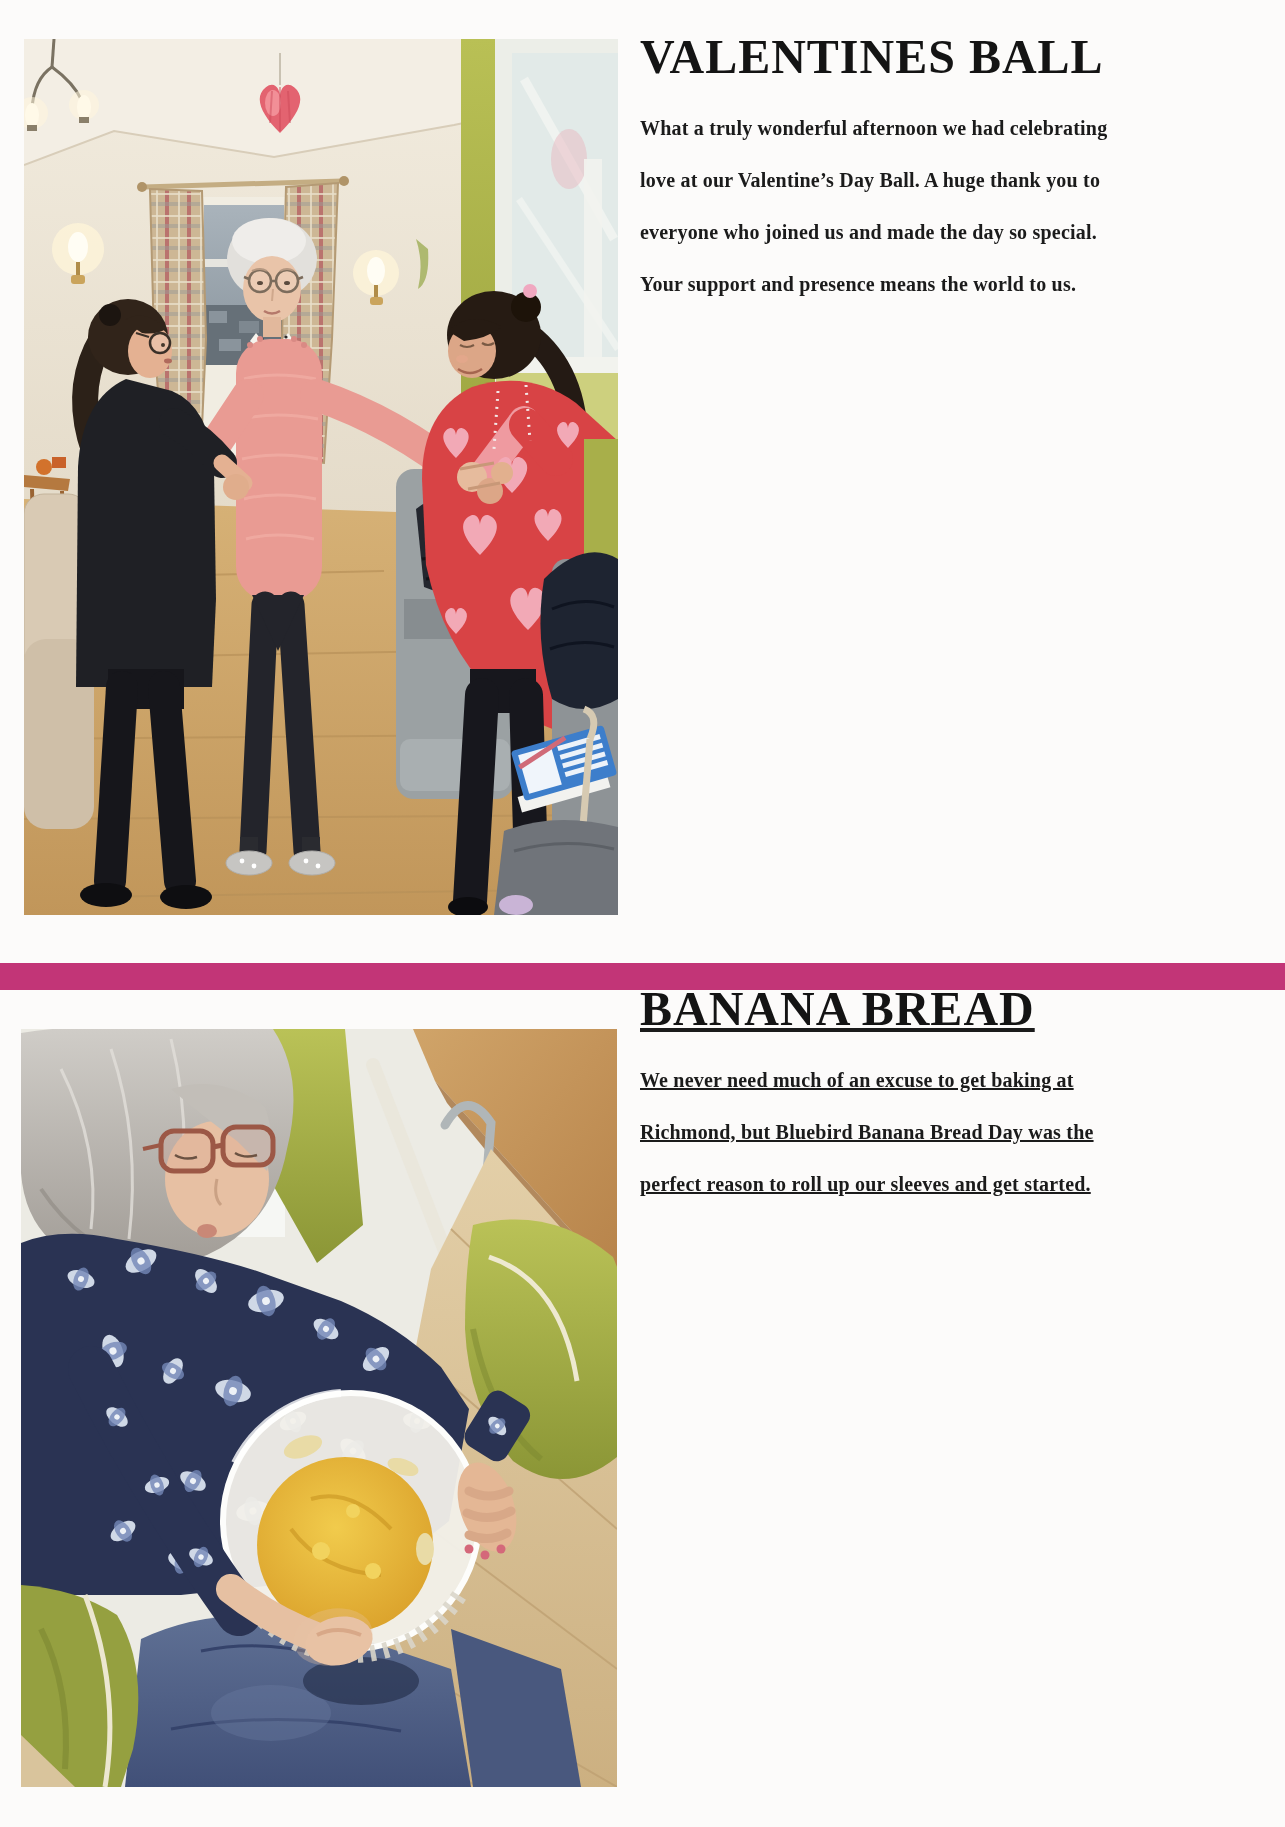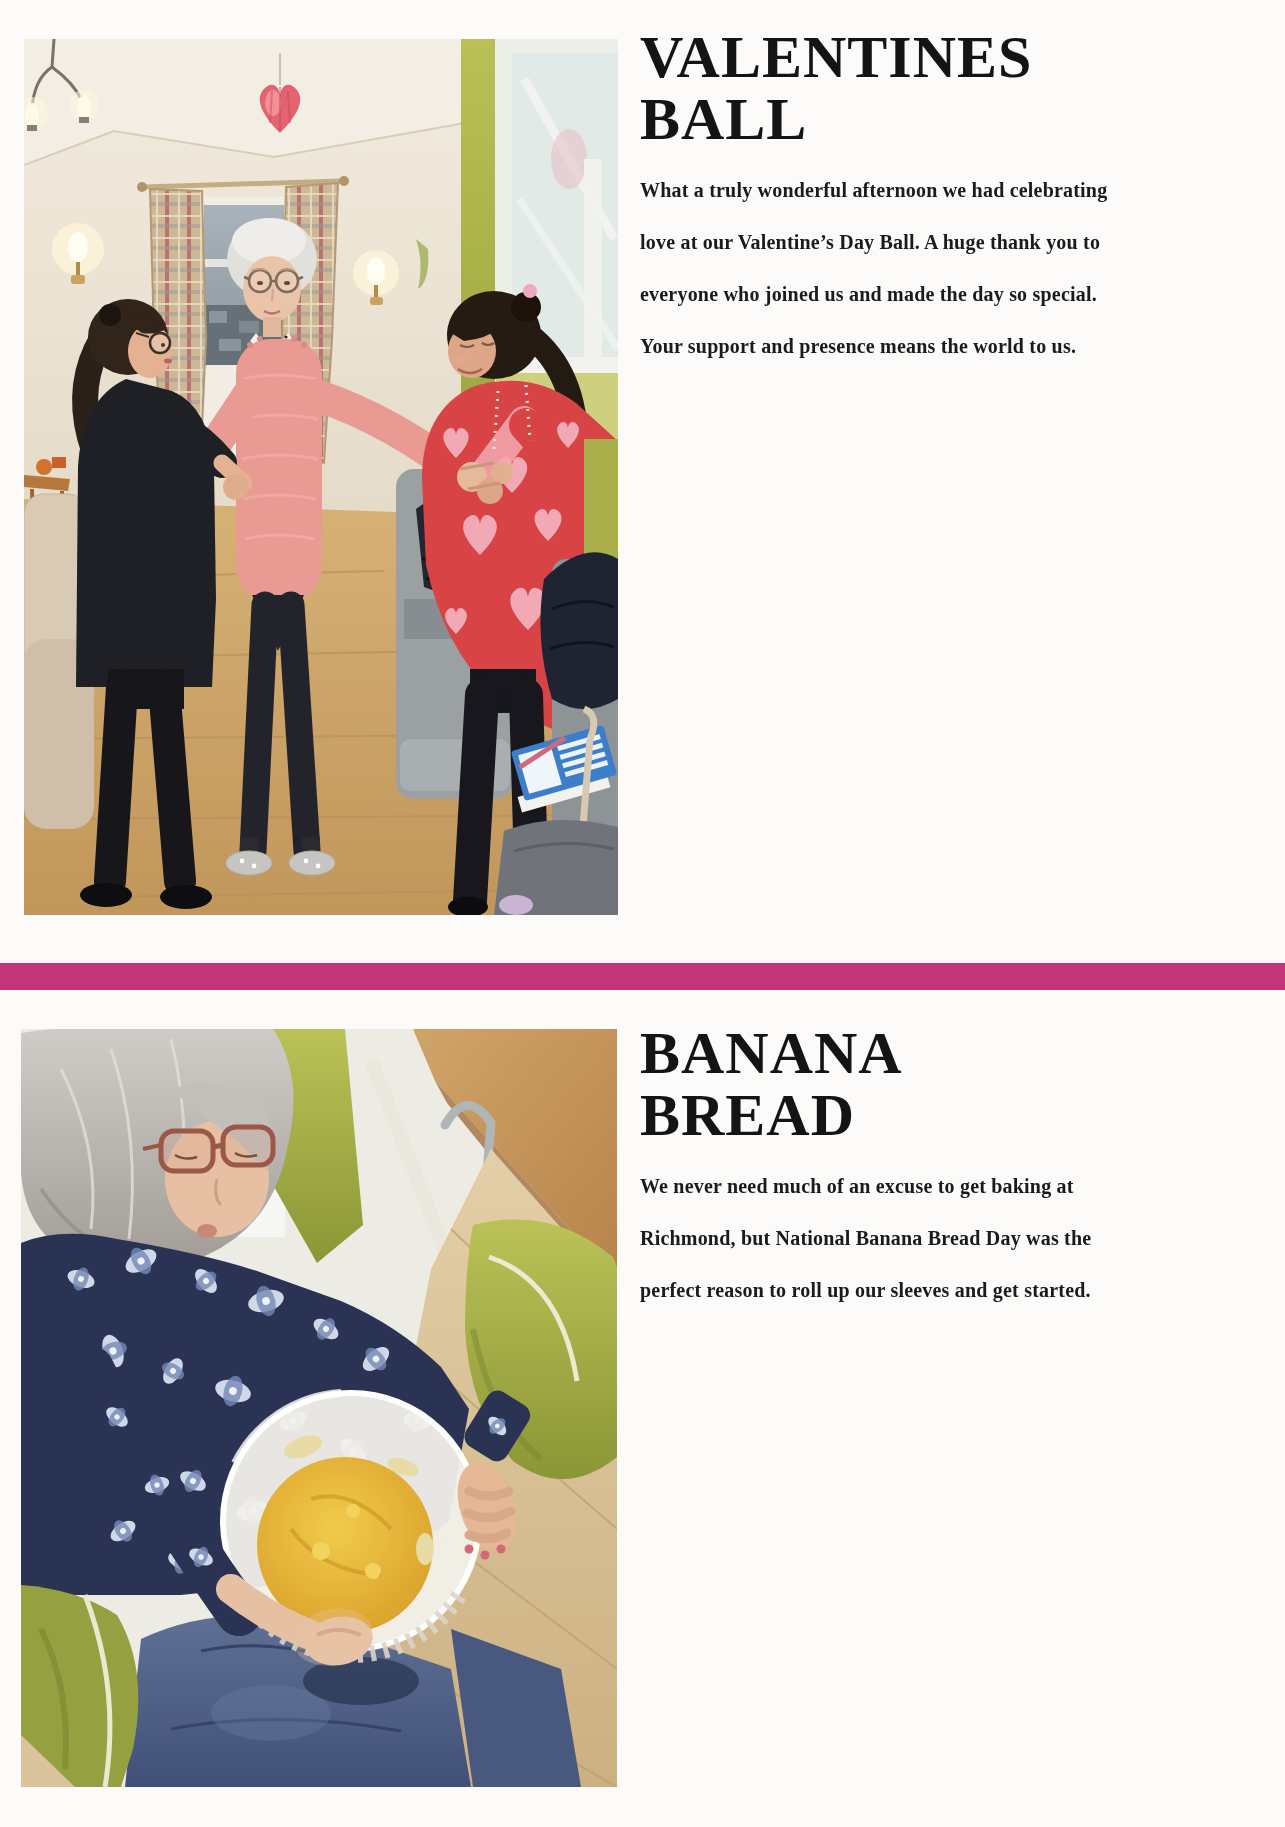--- a/index.html
+++ b/index.html
@@ -7,23 +7,23 @@
     position:relative;width:1285px;height:1827px;overflow:hidden;
     background:#fcfbfa;
     font-family:"Liberation Serif","DejaVu Serif",serif;
   }
   .photo{position:absolute;margin:0;overflow:hidden;background:#ddd;}
   .photo svg{display:block;width:100%;height:100%;}
   .photo-1{left:24px;top:39px;width:594px;height:876px;}
   .photo-2{left:21px;top:1029px;width:596px;height:758px;}
   .copy{position:absolute;left:640px;width:478px;color:#1b1b1b;}
   .copy-1{top:26px;}
-  .copy-2{top:1022px;}
+  .copy-2{top:978px;text-decoration:underline;}
   .copy h2{
-    margin:0 0 14px 0;font-size:60px;line-height:62px;letter-spacing:1px;
+    margin:0 0 14px 0;font-size:48px;line-height:62px;letter-spacing:1px;
     font-weight:700;color:#141414;
   }
   .copy p{
     margin:0 0 52px 0;font-size:20px;line-height:52px;letter-spacing:.2px;
     font-weight:600;
   }
   .divider{
     position:absolute;left:0;top:963px;width:1285px;height:27px;
     background:#c23577;
   }
@@ -453,17 +453,17 @@
           <path d="M0,556 Q56,560 96,586 Q128,640 112,720 L100,758 L0,758 Z" fill="#95a040"></path>
           <path d="M64,566 Q100,660 84,758" stroke="#ece7d0" stroke-width="5" fill="none"></path>
           <path d="M20,600 Q50,660 44,740" stroke="#77822e" stroke-width="6" opacity="0.5" fill="none"></path>
           <polygon points="0,706 54,758 0,758" fill="#d9c49c"></polygon>
         </g>
       </svg>
     </figure>
 
     <div class="copy copy-2">
       <h2>BANANA BREAD</h2>
-      <p>We never need much of an excuse to get baking at Richmond, but National Banana Bread Day was the perfect reason to roll up our sleeves and get started.</p>
+      <p>We never need much of an excuse to get baking at Richmond, but Bluebird Banana Bread Day was the perfect reason to roll up our sleeves and get started.</p>
     </div>
   </section>
 
 </div>
 
 </body></html>

